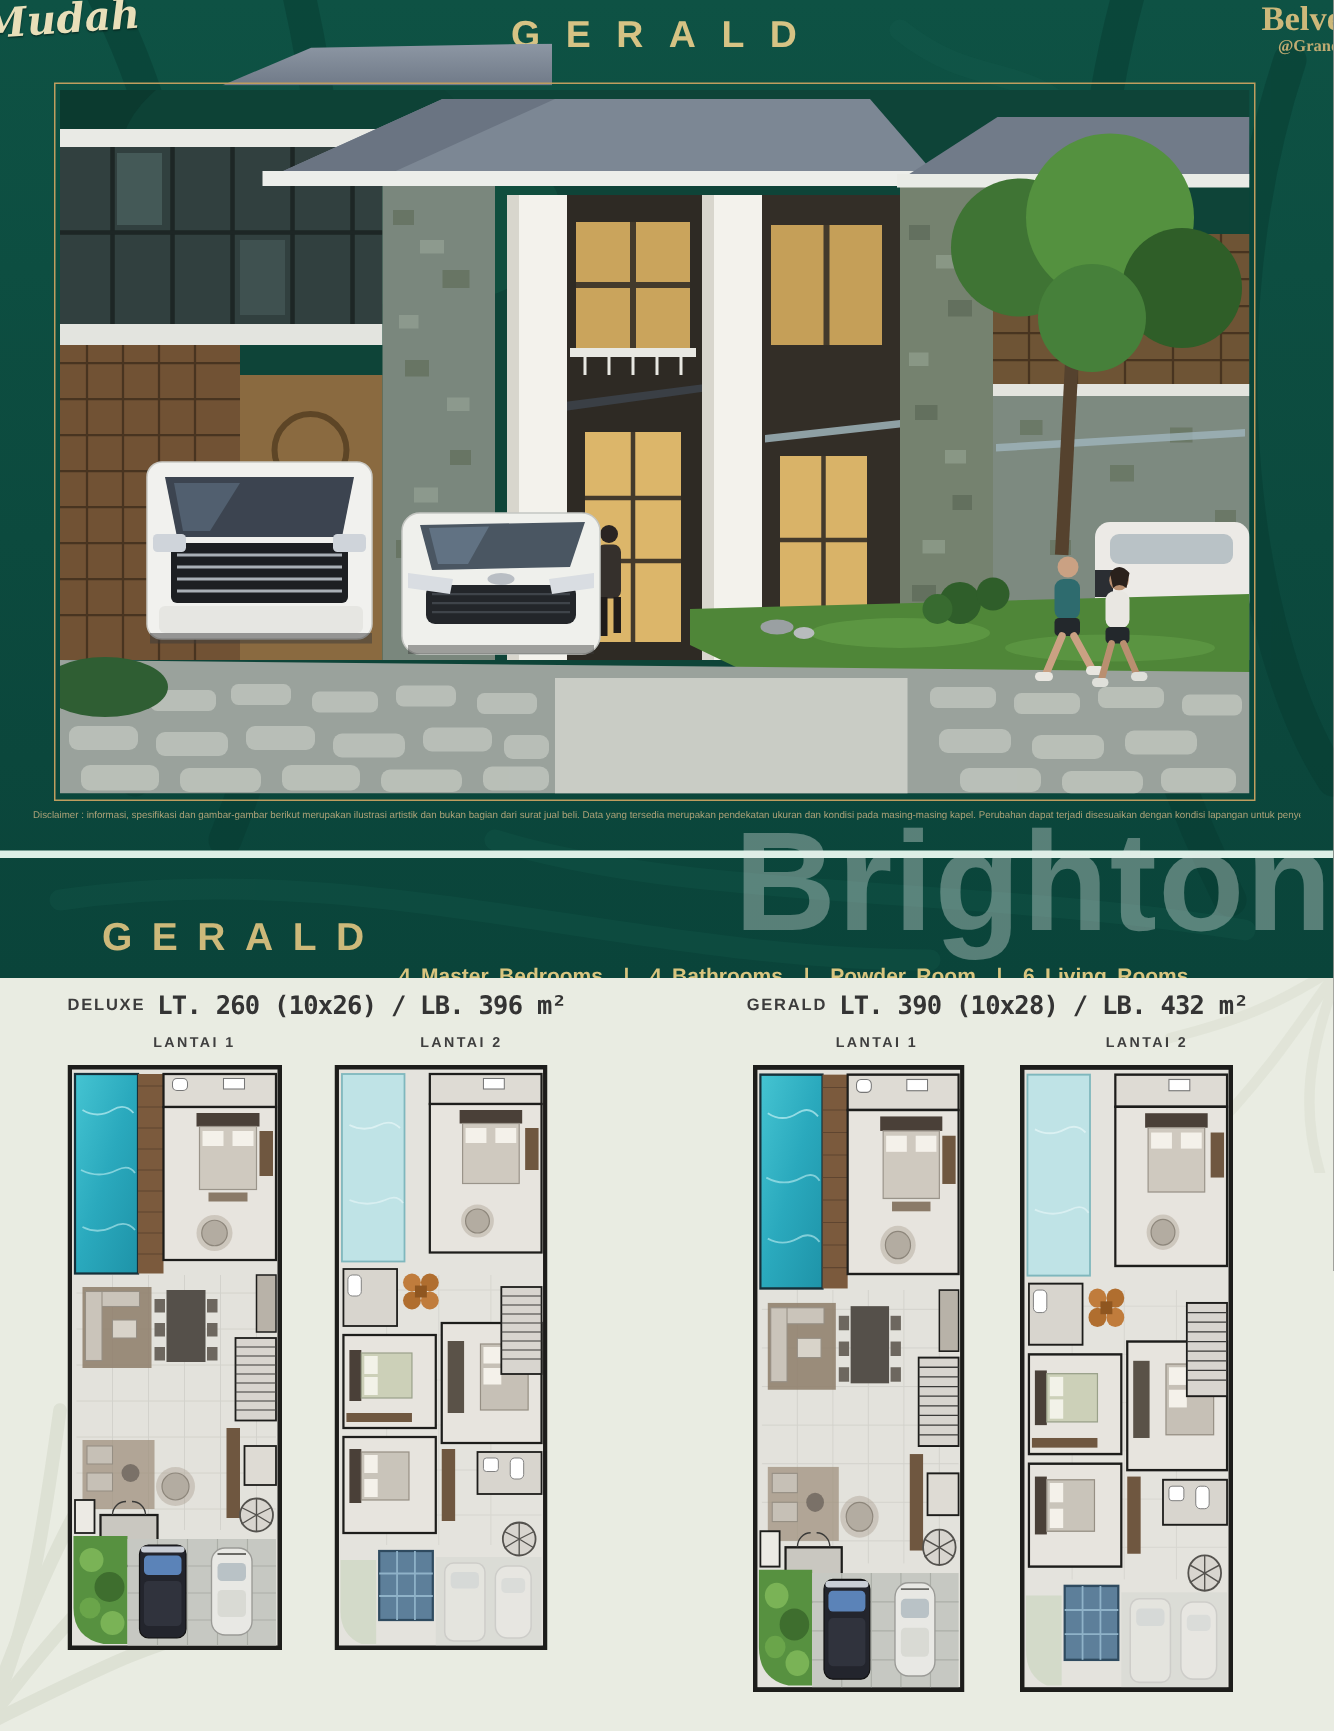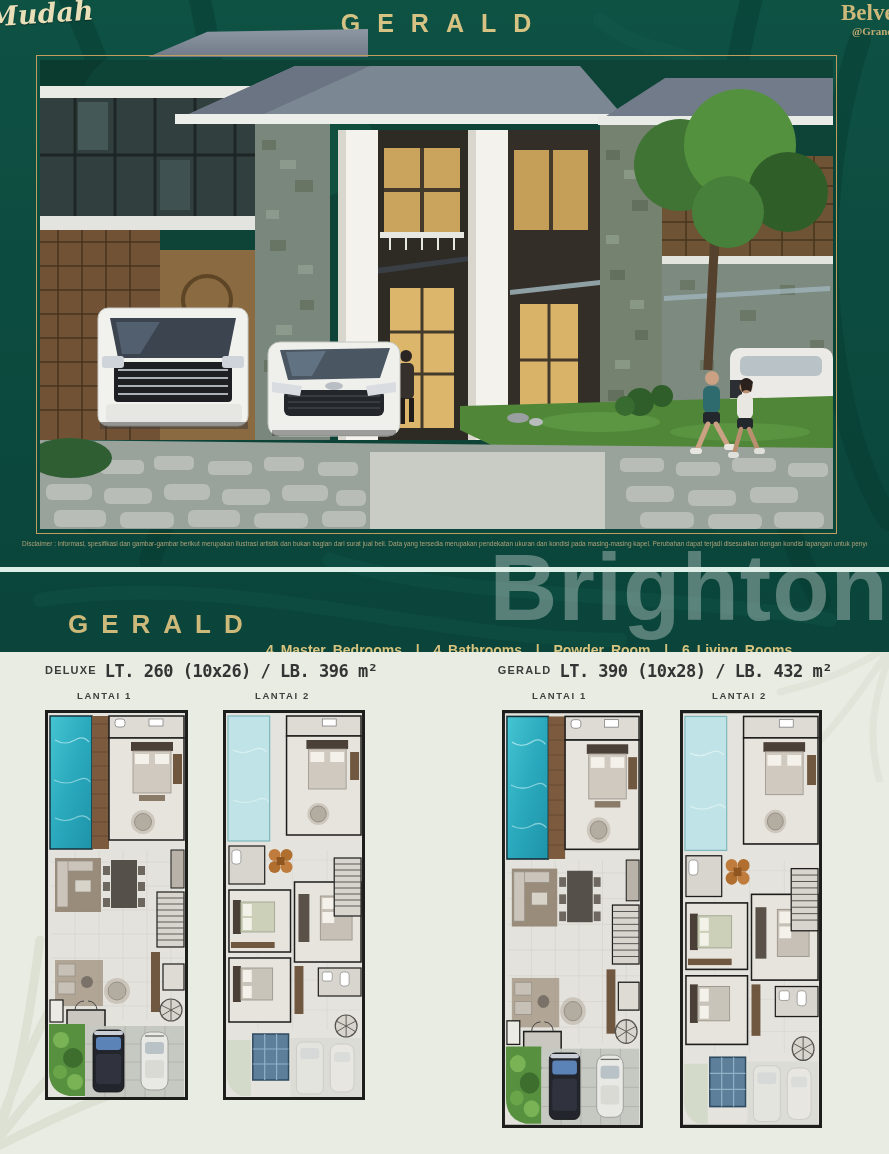--- a/index.html
+++ b/index.html
@@ -36,21 +36,21 @@
   .features-text{position:absolute;left:266px;top:3px;color:#d9c57f;font-weight:bold;
                  font-size:14px;line-height:19px;white-space:pre;word-spacing:3px;}
 
   
   .plans-section{position:absolute;left:0;top:652px;width:889px;height:502px;background:#e9ece2;}
   .hdr{position:absolute;top:9px;white-space:nowrap;color:#343434;text-align:right;}
   .hdr .lbl{font-size:11px;font-weight:bold;letter-spacing:1.2px;vertical-align:3px;margin-right:8px;color:#3c3c3c;}
   .hdr .spec{font-family:"DejaVu Sans Mono",monospace;font-size:17px;font-weight:bold;letter-spacing:-.5px;}
   .hdr-deluxe{left:45px;width:332px;}
   .hdr-suite{left:492px;width:340px;}
-  .lantai{position:absolute;top:38px;width:80px;text-align:left;font-size:9.5px;
+  .lantai{position:absolute;top:38px;width:80px;text-align:right;font-size:9.5px;
           font-weight:bold;letter-spacing:1.6px;color:#3f3f3f;}
   .plan{position:absolute;top:58px;}
   .plan svg{display:block;}
   .p-dl1{left:45px;}  .p-dl2{left:223px;}  .p-sl1{left:502px;}  .p-sl2{left:680px;}
 </style>
 </head>
 <body>
 
 <div class="page">
 

